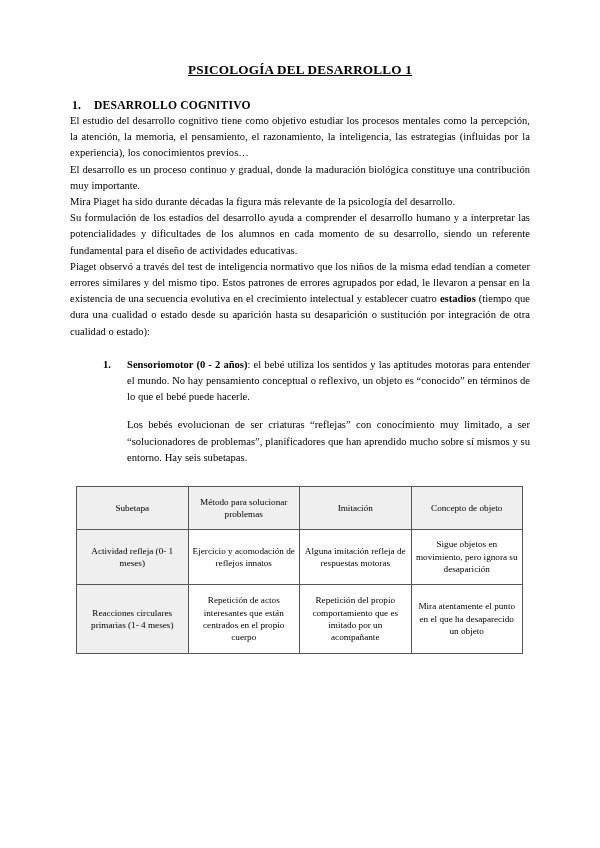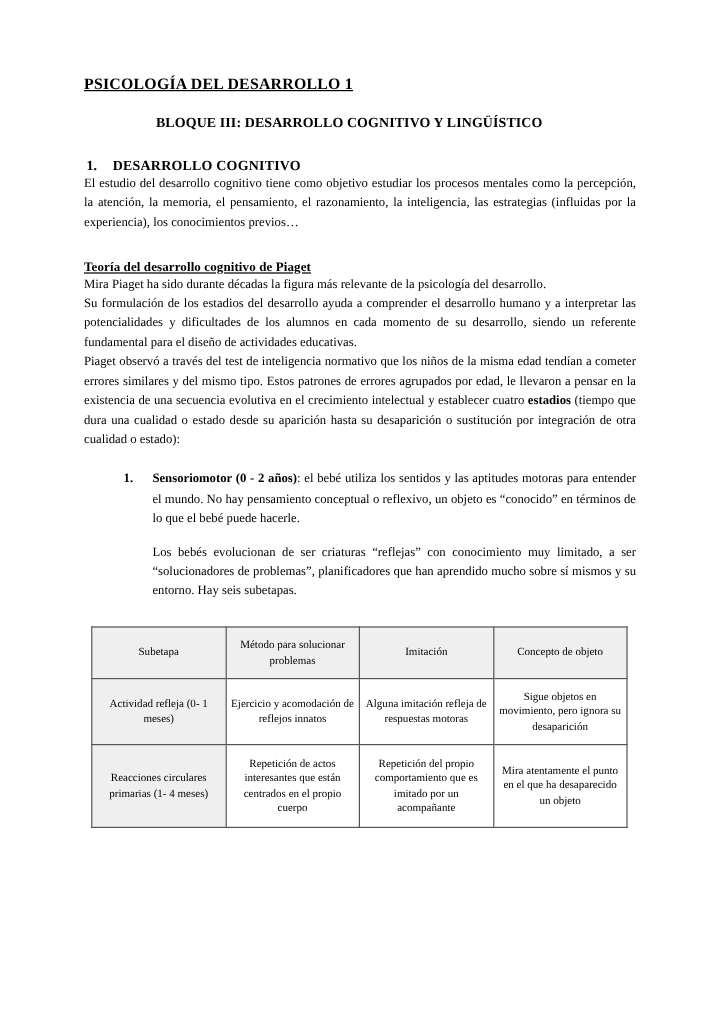--- a/index.html
+++ b/index.html
@@ -23,26 +23,26 @@
     padding: 0;
   }
   .content {
     position: absolute;
     left: 70px;
     top: 62px;
     width: 460px;
   }
 
   .doc-title {
-    text-align: left;
+    text-align: center;
     font-weight: bold;
     font-size: 13.2px;
     letter-spacing: 0.2px;
     text-decoration: underline;
-    margin: 0 0 18px 0;
+    margin: 0 0 2px 0;
     line-height: 15px;
   }
   .doc-subtitle {
     text-align: center;
     font-weight: bold;
     font-size: 11.6px;
     letter-spacing: 0.1px;
     margin: 0 0 0 0;
     line-height: 15px;
     padding-right: 18px;
@@ -148,29 +148,28 @@
   .r2 td { height: 58px; }
   .r3 td { height: 46px; }
 </style>
 </head>
 <body>
 
 <div class="page">
   <div class="content">
 
     <h1 class="doc-title">PSICOLOGÍA DEL DESARROLLO 1</h1>
-    <h2 class="doc-subtitle">BLOQUE III: DESARROLLO COGNITIVO Y LINGÜÍSTICO</h2>
 
     <div class="section-heading">
       <span class="num">1.</span><span>DESARROLLO COGNITIVO</span>
     </div>
 
     <p class="body-text para-block">El estudio del desarrollo cognitivo tiene como objetivo estudiar los procesos mentales como la percepción, la atención, la memoria, el pensamiento, el razonamiento, la inteligencia, las estrategias (influidas por la experiencia), los conocimientos previos…</p>
-
-    <div class="sub-heading">Teoría del desarrollo cognitivo de Piaget</div>
+    <p class="body-text para-block-2">El desarrollo es un proceso continuo y gradual, donde la maduración biológica constituye una contribución muy importante.</p>
+
 
     <p class="body-text para-piaget-1">Mira Piaget ha sido durante décadas la figura más relevante de la psicología del desarrollo.</p>
     <p class="body-text para-piaget-2">Su formulación de los estadios del desarrollo ayuda a comprender el desarrollo humano y a interpretar las potencialidades y dificultades de los alumnos en cada momento de su desarrollo, siendo un referente fundamental para el diseño de actividades educativas.</p>
     <p class="body-text para-piaget-3"><span>Piaget observó a través del test de inteligencia normativo que los niños de la misma edad tendían a cometer errores similares y del mismo tipo. Estos patrones de errores agrupados por edad, le llevaron a pensar en la existencia de una secuencia evolutiva en el crecimiento intelectual y establecer cuatro </span><b>estadios</b><span> (tiempo que dura una cualidad o estado desde su aparición hasta su desaparición o sustitución por integración de otra cualidad o estado):</span></p>
 
     <div class="list-item">
       <div class="marker">1.</div>
       <div class="li-body">
         <p><b>Sensoriomotor (0 - 2 años)</b><span>: el bebé utiliza los sentidos y las aptitudes motoras para entender el mundo. No hay pensamiento conceptual o reflexivo, un objeto es “conocido” en términos de lo que el bebé puede hacerle.</span></p>
         <p>Los bebés evolucionan de ser criaturas “reflejas” con conocimiento muy limitado, a ser “solucionadores de problemas”, planificadores que han aprendido mucho sobre sí mismos y su entorno. Hay seis subetapas.</p>

